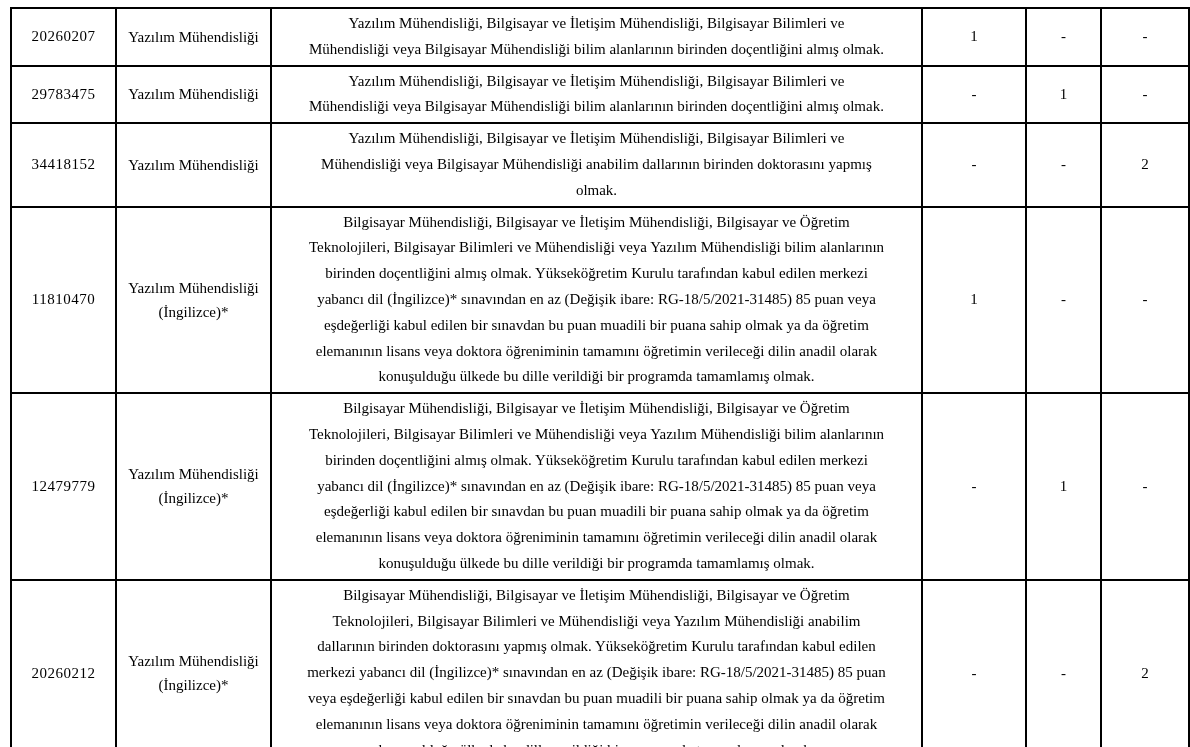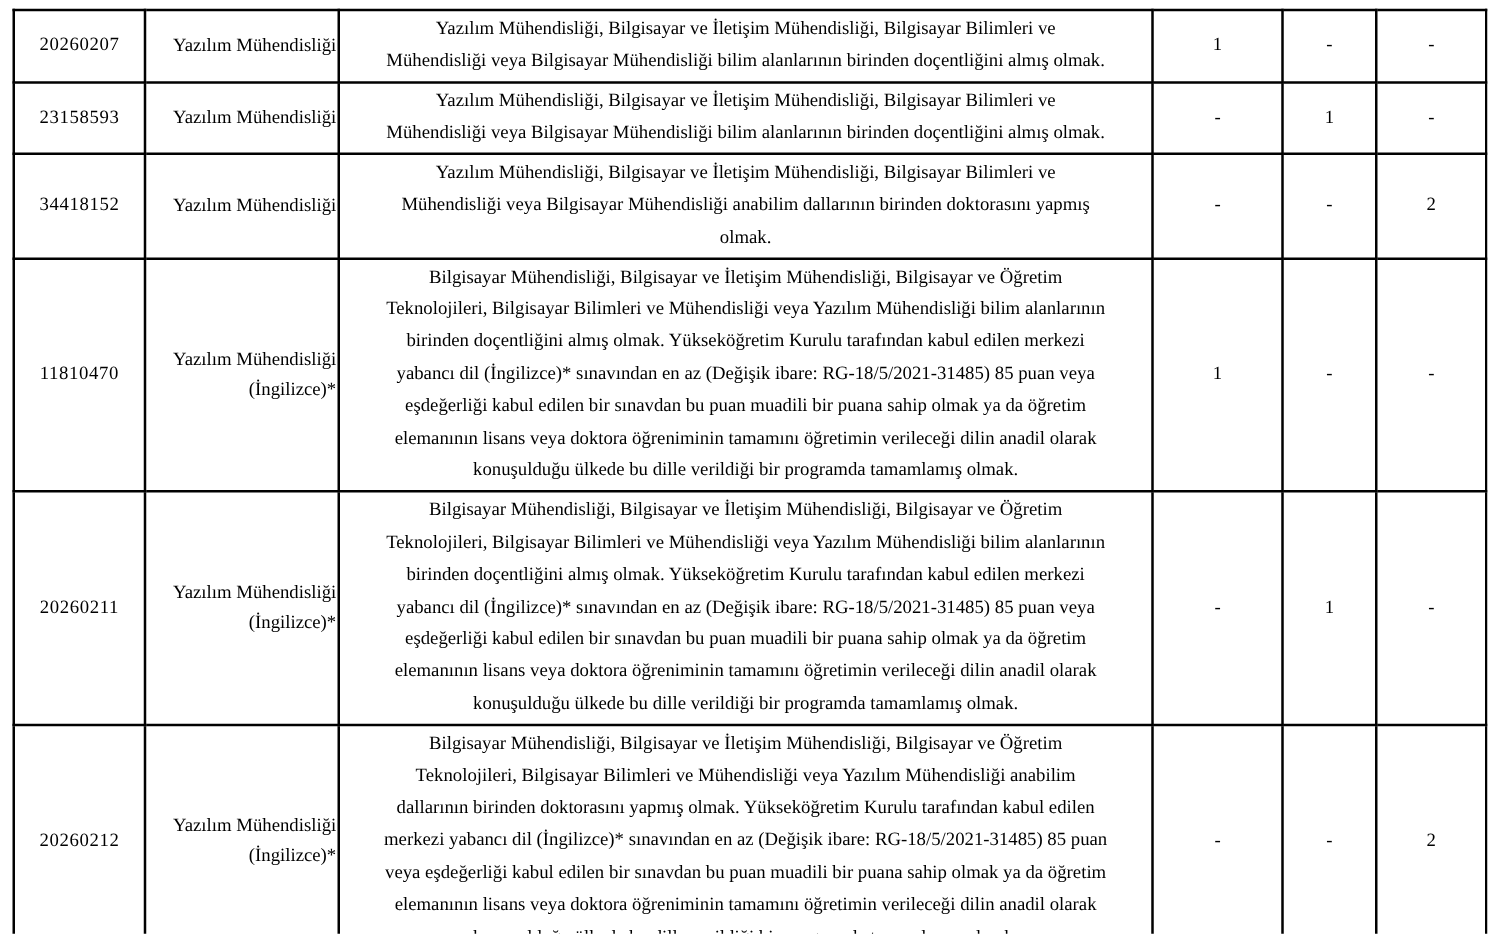--- a/index.html
+++ b/index.html
@@ -29,21 +29,21 @@
   col.c-desc  { width: 651px; }
   col.c-n1    { width: 104px; }
   col.c-n2    { width: 75px;  }
   col.c-n3    { width: 88px;  }
 
   td.cell-id {
     text-align: center;
     letter-spacing: 0.5px;
   }
   td.cell-title {
-    text-align: right;
+    text-align: center;
     white-space: pre;
     line-height: 24px;
   }
   td.cell-desc {
     text-align: center;
     padding: 2px 4px;
     white-space: pre;
     line-height: 25.8px;
   }
   td.cell-num {
@@ -70,21 +70,21 @@
     <tr class="r-2line">
       <td class="cell-id">20260207</td>
       <td class="cell-title">Yazılım Mühendisliği</td>
       <td class="cell-desc">Yazılım Mühendisliği, Bilgisayar ve İletişim Mühendisliği, Bilgisayar Bilimleri ve
 Mühendisliği veya Bilgisayar Mühendisliği bilim alanlarının birinden doçentliğini almış olmak.</td>
       <td class="cell-num">1</td>
       <td class="cell-num">-</td>
       <td class="cell-num">-</td>
     </tr>
     <tr class="r-2line2">
-      <td class="cell-id">23158593</td>
+      <td class="cell-id">29783475</td>
       <td class="cell-title">Yazılım Mühendisliği</td>
       <td class="cell-desc">Yazılım Mühendisliği, Bilgisayar ve İletişim Mühendisliği, Bilgisayar Bilimleri ve
 Mühendisliği veya Bilgisayar Mühendisliği bilim alanlarının birinden doçentliğini almış olmak.</td>
       <td class="cell-num">-</td>
       <td class="cell-num">1</td>
       <td class="cell-num">-</td>
     </tr>
     <tr class="r-3line">
       <td class="cell-id">34418152</td>
       <td class="cell-title">Yazılım Mühendisliği</td>
@@ -104,21 +104,21 @@
 birinden doçentliğini almış olmak. Yükseköğretim Kurulu tarafından kabul edilen merkezi
 yabancı dil (İngilizce)* sınavından en az (Değişik ibare: RG-18/5/2021-31485) 85 puan veya
 eşdeğerliği kabul edilen bir sınavdan bu puan muadili bir puana sahip olmak ya da öğretim
 elemanının lisans veya doktora öğreniminin tamamını öğretimin verileceği dilin anadil olarak
 konuşulduğu ülkede bu dille verildiği bir programda tamamlamış olmak.</td>
       <td class="cell-num">1</td>
       <td class="cell-num">-</td>
       <td class="cell-num">-</td>
     </tr>
     <tr class="r-7line">
-      <td class="cell-id">20260211</td>
+      <td class="cell-id">12479779</td>
       <td class="cell-title">Yazılım Mühendisliği
 (İngilizce)*</td>
       <td class="cell-desc">Bilgisayar Mühendisliği, Bilgisayar ve İletişim Mühendisliği, Bilgisayar ve Öğretim
 Teknolojileri, Bilgisayar Bilimleri ve Mühendisliği veya Yazılım Mühendisliği bilim alanlarının
 birinden doçentliğini almış olmak. Yükseköğretim Kurulu tarafından kabul edilen merkezi
 yabancı dil (İngilizce)* sınavından en az (Değişik ibare: RG-18/5/2021-31485) 85 puan veya
 eşdeğerliği kabul edilen bir sınavdan bu puan muadili bir puana sahip olmak ya da öğretim
 elemanının lisans veya doktora öğreniminin tamamını öğretimin verileceği dilin anadil olarak
 konuşulduğu ülkede bu dille verildiği bir programda tamamlamış olmak.</td>
       <td class="cell-num">-</td>

